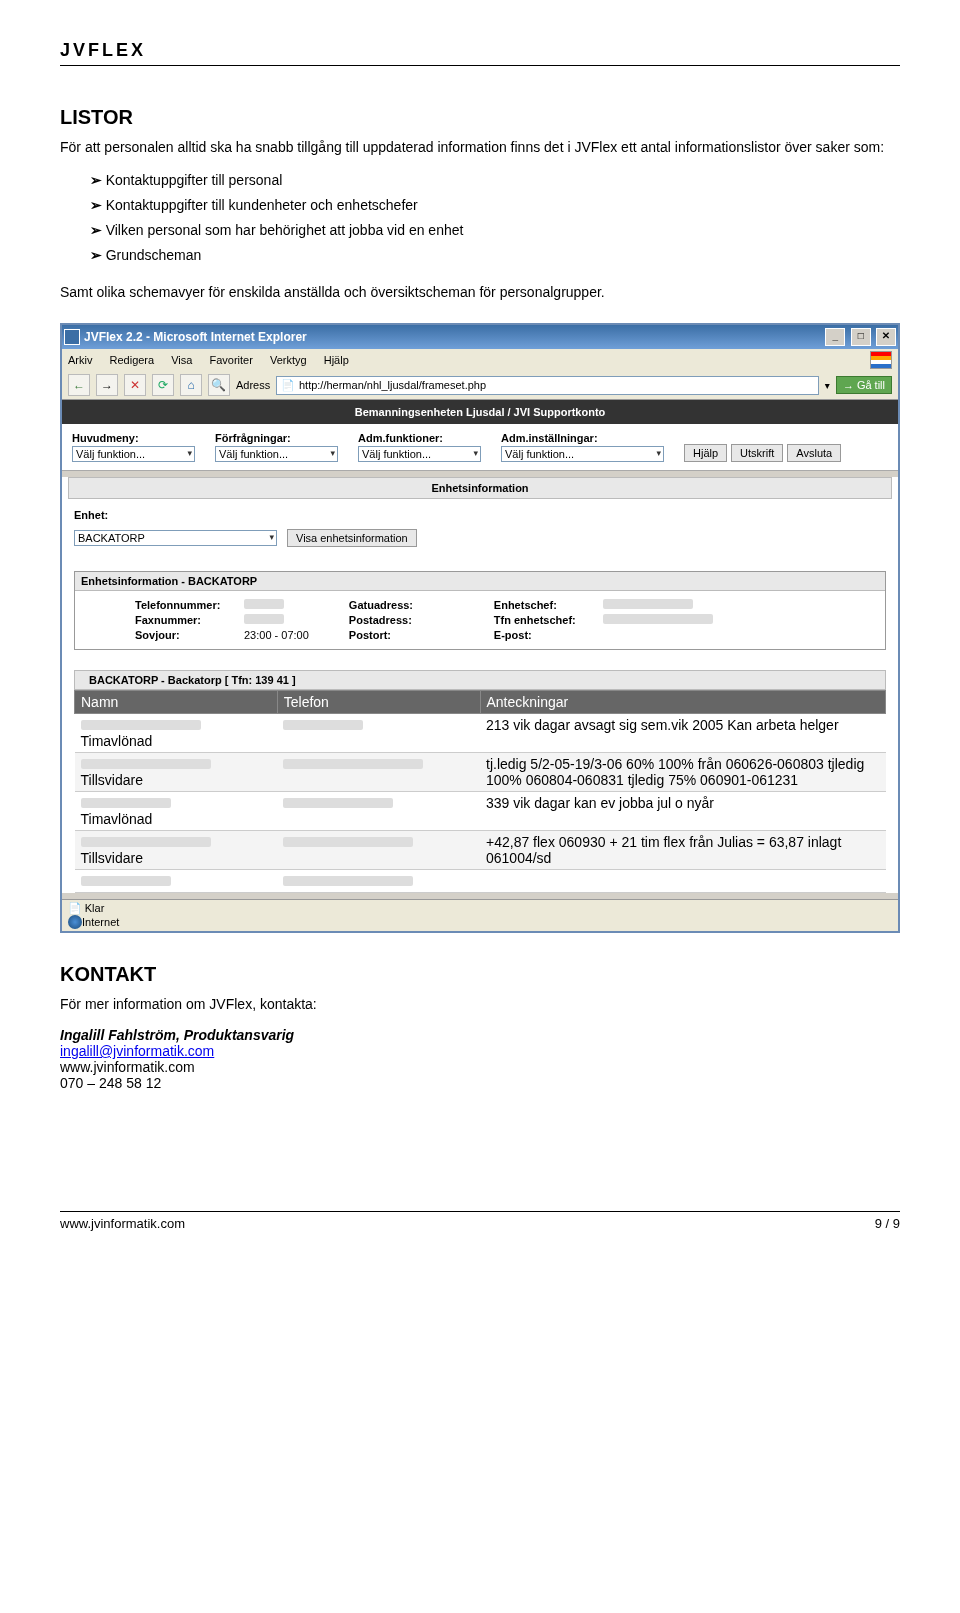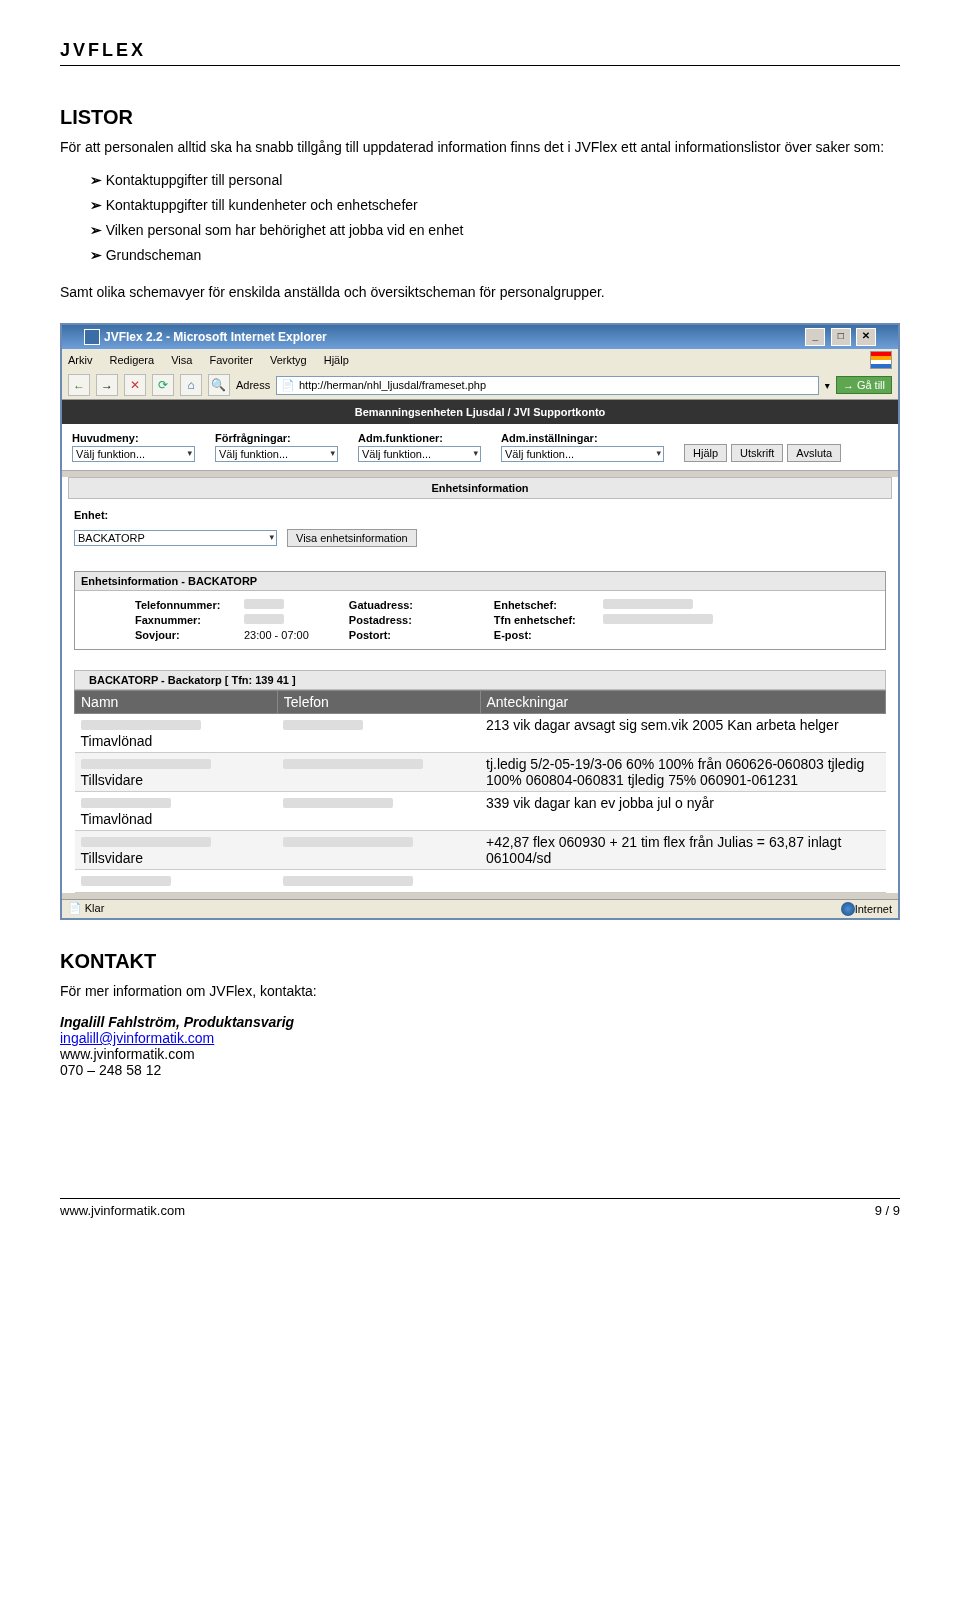--- a/index.html
+++ b/index.html
@@ -50,21 +50,21 @@
   .ie-window {
     border: 2px solid #6b8bb5;
     background: #d4d0c8;
     font-family: Tahoma, Arial, sans-serif;
     font-size: 11px;
     margin: 20px 0 30px 0;
   }
   .ie-titlebar {
     background: linear-gradient(#3b6ea5, #6f9fd8);
     color: #fff;
-    padding: 3px 22px;
+    padding: 3px 2px;
     display: flex;
     justify-content: space-between;
     align-items: center;
     font-weight: bold;
     font-size: 12px;
   }
   .ie-title-left { display:flex; align-items:center; gap:4px;}
   .ie-title-left .e-icon {
     width:14px;height:14px;background:#3b6ea5;border:1px solid #fff;display:inline-block;
   }
@@ -142,21 +142,21 @@
   .info-body{padding:8px 60px;display:flex;gap:40px;}
   .info-col{display:flex;flex-direction:column;gap:3px;font-size:11px;}
   .info-col .row{display:flex;gap:4px;}
   .info-col .lab{font-weight:bold;min-width:105px;}
   .blur{background:#ddd;color:#ddd;border-radius:2px;display:inline-block;min-width:40px;height:10px;}
   .tbl{width:calc(100% - 24px);margin:0 12px 6px 12px;border-collapse:collapse;font-size:14px;}
   .tbl-caption{background:#e8e8e8;padding:3px 14px;font-weight:bold;border:1px solid #bbb;font-size:11px;margin:4px 12px 0 12px;}
   .tbl th{background:#666;color:#fff;text-align:left;padding:3px 6px;font-weight:normal;border:1px solid #888;}
   .tbl td{padding:3px 6px;border-bottom:1px solid #ccc;vertical-align:top;}
   .tbl tr.alt{background:#f4f4f4;}
-  .status-bar{background:#ece9d8;border-top:1px solid #999;padding:2px 6px;display:flex;justify-content:space-between;font-size:11px;}
+  .status-bar{background:#ece9d8;border-top:1px solid #999;padding:2px 6px;display:flex;justify-content:space-between;font-size:11px;flex-direction:column;}
   .status-right{display:flex;align-items:center;gap:0;}
   .globe{width:14px;height:14px;background:radial-gradient(#4a8fd6,#1a4a7a);border-radius:50%;display:inline-block;}
   a.link{color:#0000ee;text-decoration:underline;}
   .footer{
     margin-top:120px;border-top:1px solid #000;padding-top:4px;
     display:flex;justify-content:space-between;font-size:13px;
   }
 </style>
 </head>
 <body>

